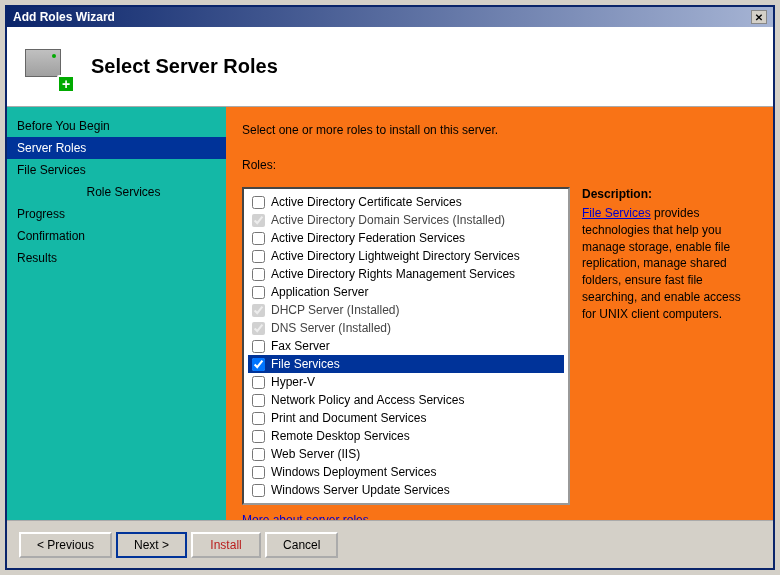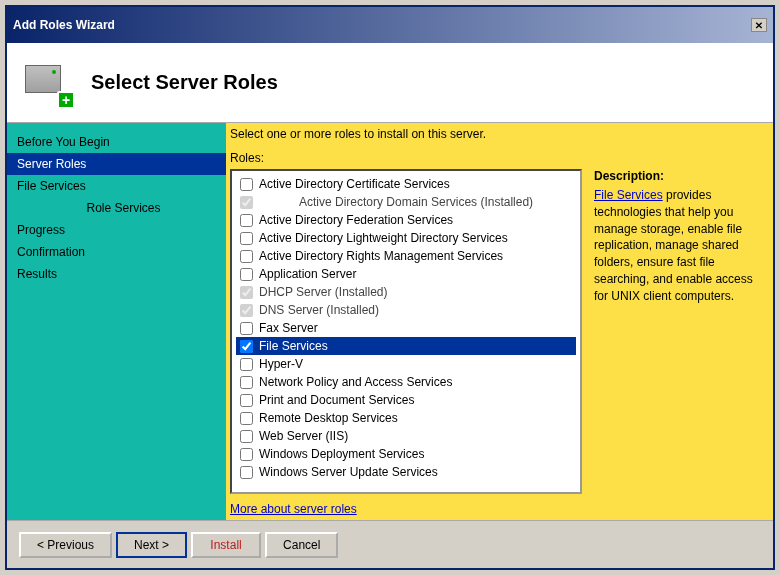--- a/index.html
+++ b/index.html
@@ -23,21 +23,21 @@
     }
     .title-bar {
       background: linear-gradient(to right, #0a246a, #a6b4d4);
       color: white;
       padding: 3px 6px;
       font-size: 12px;
       font-weight: bold;
       display: flex;
       align-items: center;
       justify-content: space-between;
-      height: 36px;
+      height: 20px;
     }
     .title-bar-close {
       width: 16px;
       height: 14px;
       background: #d4d0c8;
       border: 1px solid #888;
       font-size: 10px;
       display: flex;
       align-items: center;
       justify-content: center;
@@ -84,24 +84,25 @@
     .sidebar-item.active {
       background: #003399;
       color: white;
     }
     .sidebar-item.sub {
       padding-left: 24px;
       text-align: center;
     }
     .main-content {
       flex: 1;
-      background: #fde047;
-      padding: 4px;
+      background: #f97316;
+      padding: 16px;
       display: flex;
       flex-direction: column;
+      gap: 11px;
     }
     .main-description {
       font-size: 12px;
       margin-bottom: 10px;
       color: #000;
     }
     .roles-label {
       font-size: 12px;
       font-weight: normal;
       margin-bottom: 4px;
@@ -262,21 +263,21 @@
       <div class="content-row">
         <div style="display:flex; flex-direction:column; flex:1;">
           <div class="roles-list-container">
 
           <div class="role-item">
                 <input type="checkbox" style="">
                 <span>Active Directory Certificate Services</span>
               </div>
               <div class="role-item">
                 <input type="checkbox" disabled="" checked="" style="">
-                <span style="color: rgb(68, 68, 68); margin-left: 40px;">Active Directory Domain Services  (Installed)</span>
+                <span style="color: rgb(68, 68, 68);">Active Directory Domain Services  (Installed)</span>
               </div>
               <div class="role-item">
                 <input type="checkbox" style="">
                 <span>Active Directory Federation Services</span>
               </div>
               <div class="role-item">
                 <input type="checkbox" style="">
                 <span>Active Directory Lightweight Directory Services</span>
               </div>
               <div class="role-item">

